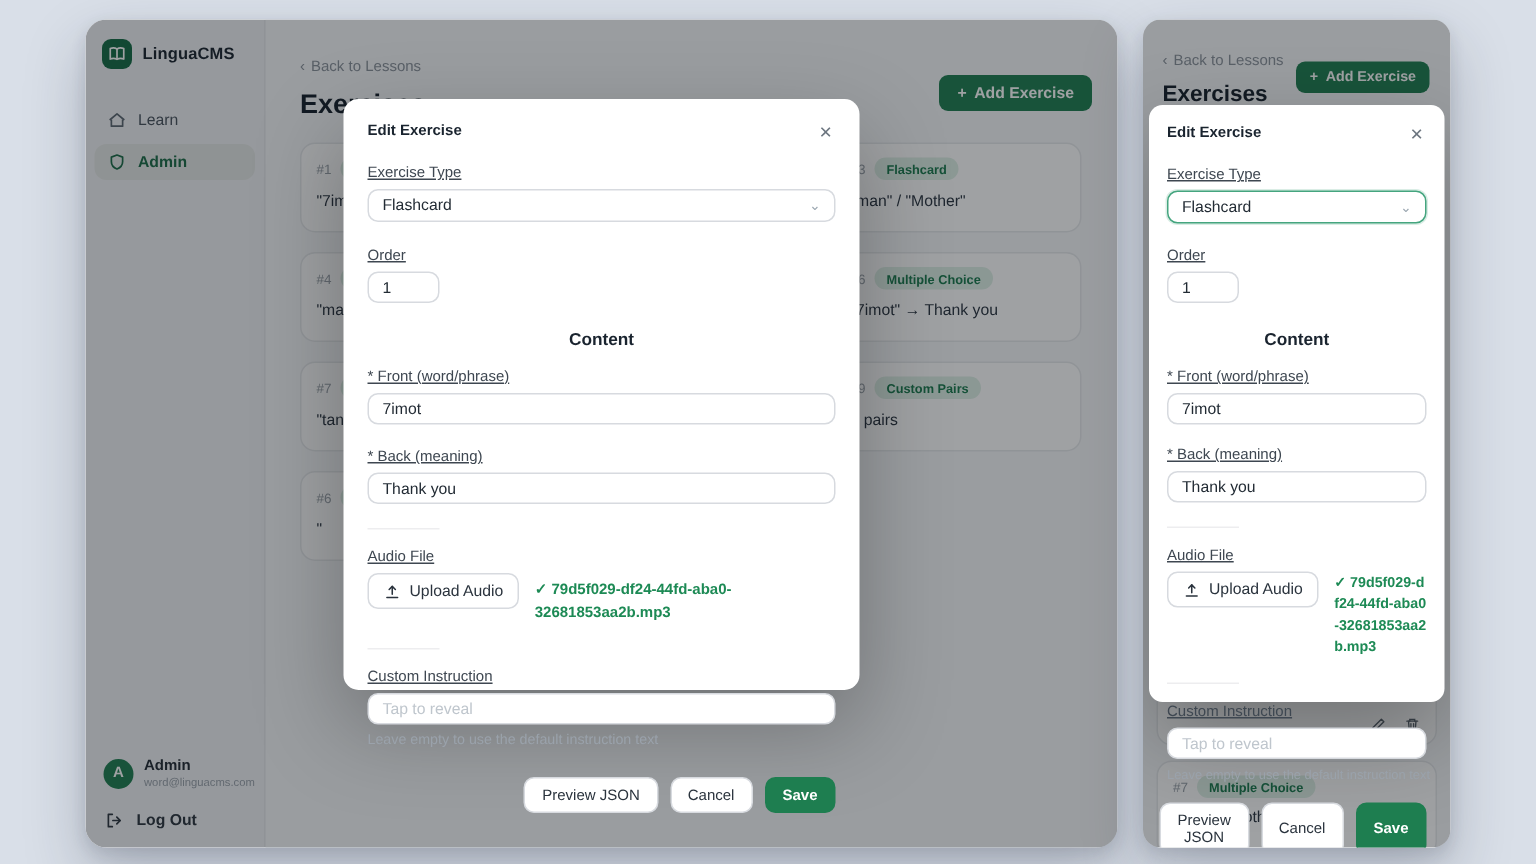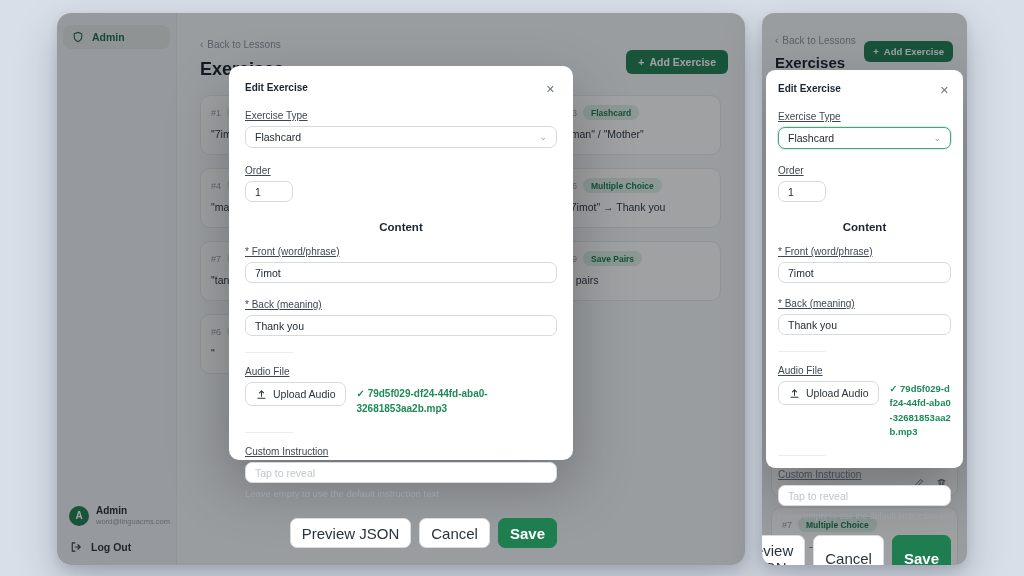--- a/index.html
+++ b/index.html
@@ -69,21 +69,21 @@
   .section-title { text-align:center; font-size:11.5px; font-weight:bold; color:#1a242f; margin-top:19px; }
   .hr { width:48px; height:1px; background:#ededef; margin-top:16px; }
   .audio-row { display:flex; align-items:flex-start; gap:10px; margin-top:2px; }
   .upload-btn { display:inline-flex; align-items:center; gap:6px; border:1px solid #d7dadf; background:#fff; border-radius:7px;
                 padding:5px 10px; font-size:10.5px; color:#2a333d; cursor:pointer; font-family:inherit; flex:none; }
   .file-ok { font-size:10px; font-weight:600; color:#1d8a55; line-height:1.5; padding-top:4px; }
   .modal-mobile .file-ok { font-size:9.5px; word-break:break-all; padding-top:1px; }
   .help { font-size:9.5px; color:#9aa2ab; margin-top:5px; }
   .modal-mobile .help { font-size:8.6px; white-space:nowrap; }
   .modal-foot { display:flex; justify-content:flex-end; gap:8px; margin-top:19px; }
-  .btn { font-family:inherit; font-size:15px; border-radius:7px; padding:5.5px 11px; cursor:pointer; }
+  .btn { font-family:inherit; font-size:10px; border-radius:7px; padding:5.5px 11px; cursor:pointer; }
   .btn-outline { background:#fff; border:1px solid #d7dadf; color:#2a333d; }
   .btn-green { background:#1e7e50; border:1px solid #1e7e50; color:#fff; font-weight:600; }
 
   
   .m-header { padding:17px 14px 0 13px; }
   .frame-mobile .page-title { font-size:15px; margin-top:6px; }
   .frame-mobile .add-btn { top:28px; right:14px; font-size:9.5px; padding:5px 9px; }
   .m-card { position:absolute; left:9px; right:9px; background:#fff; border:1px solid #e7e9ec; border-radius:10px; padding:9px 10px; }
   .m-card-partial { top:398px; height:86px; }
   .m-card-7 { top:494px; height:64px; }
@@ -92,21 +92,39 @@
   .frame-mobile .card-text { margin-top:7px; }
 
   .ic svg { display:block; }
 </style>
 </head>
 <body>
 
 <div class="frame frame-desktop">
 
   <div class="sidebar">
+    <div class="brand-row">
+      <span class="brand-logo ic">
+        <svg width="12" height="12" viewBox="0 0 16 16" fill="none" stroke="#fff" stroke-width="1.5" stroke-linejoin="round">
+            <path d="M2 3.2c2-.9 4-.9 6 .3 2-1.2 4-1.2 6-.3v9.3c-2-.9-4-.9-6 .3-2-1.2-4-1.2-6-.3z"></path>
+            <path d="M8 3.5v9.3"></path>
+          </svg>
+      </span>
+      <span class="brand-name">LinguaCMS</span>
+    </div>
     <div class="nav">
+      <div class="nav-item">
+        <span class="ic">
+          <svg width="12" height="12" viewBox="0 0 16 16" fill="none" stroke="currentColor" stroke-width="1.5" stroke-linejoin="round">
+              <path d="M3 7.5V13.5h10V7.5"></path>
+              <path d="M1.5 8 8 2.5 14.5 8"></path>
+            </svg>
+        </span>
+        <span>Learn</span>
+      </div>
       <div class="nav-item active">
         <span class="ic">
           <svg width="12" height="12" viewBox="0 0 16 16" fill="none" stroke="currentColor" stroke-width="1.5" stroke-linejoin="round">
               <path d="M8 1.8l5 1.9v4c0 3.3-2.1 5.3-5 6.5-2.9-1.2-5-3.2-5-6.5v-4z"></path>
             </svg>
         </span>
         <span>Admin</span>
       </div>
     </div>
     <div class="sidebar-bottom">
@@ -173,21 +191,21 @@
       <div class="card s7">
         <div class="card-head">
             <span class="card-num">#7</span>
             <span class="badge">Multiple Choice</span>
           </div>
         <div class="card-text">"tan" → Mother</div>
       </div>
       <div class="card s9">
         <div class="card-head">
             <span class="card-num">#9</span>
-            <span class="badge">Save Pairs</span>
+            <span class="badge">Custom Pairs</span>
           </div>
         <div class="card-text">3 pairs</div>
       </div>
       <div class="card s10">
         <div class="card-head">
             <span class="card-num">#6</span>
             <span class="badge">Flashcard</span>
           </div>
         <div class="card-text">"</div>
       </div>

